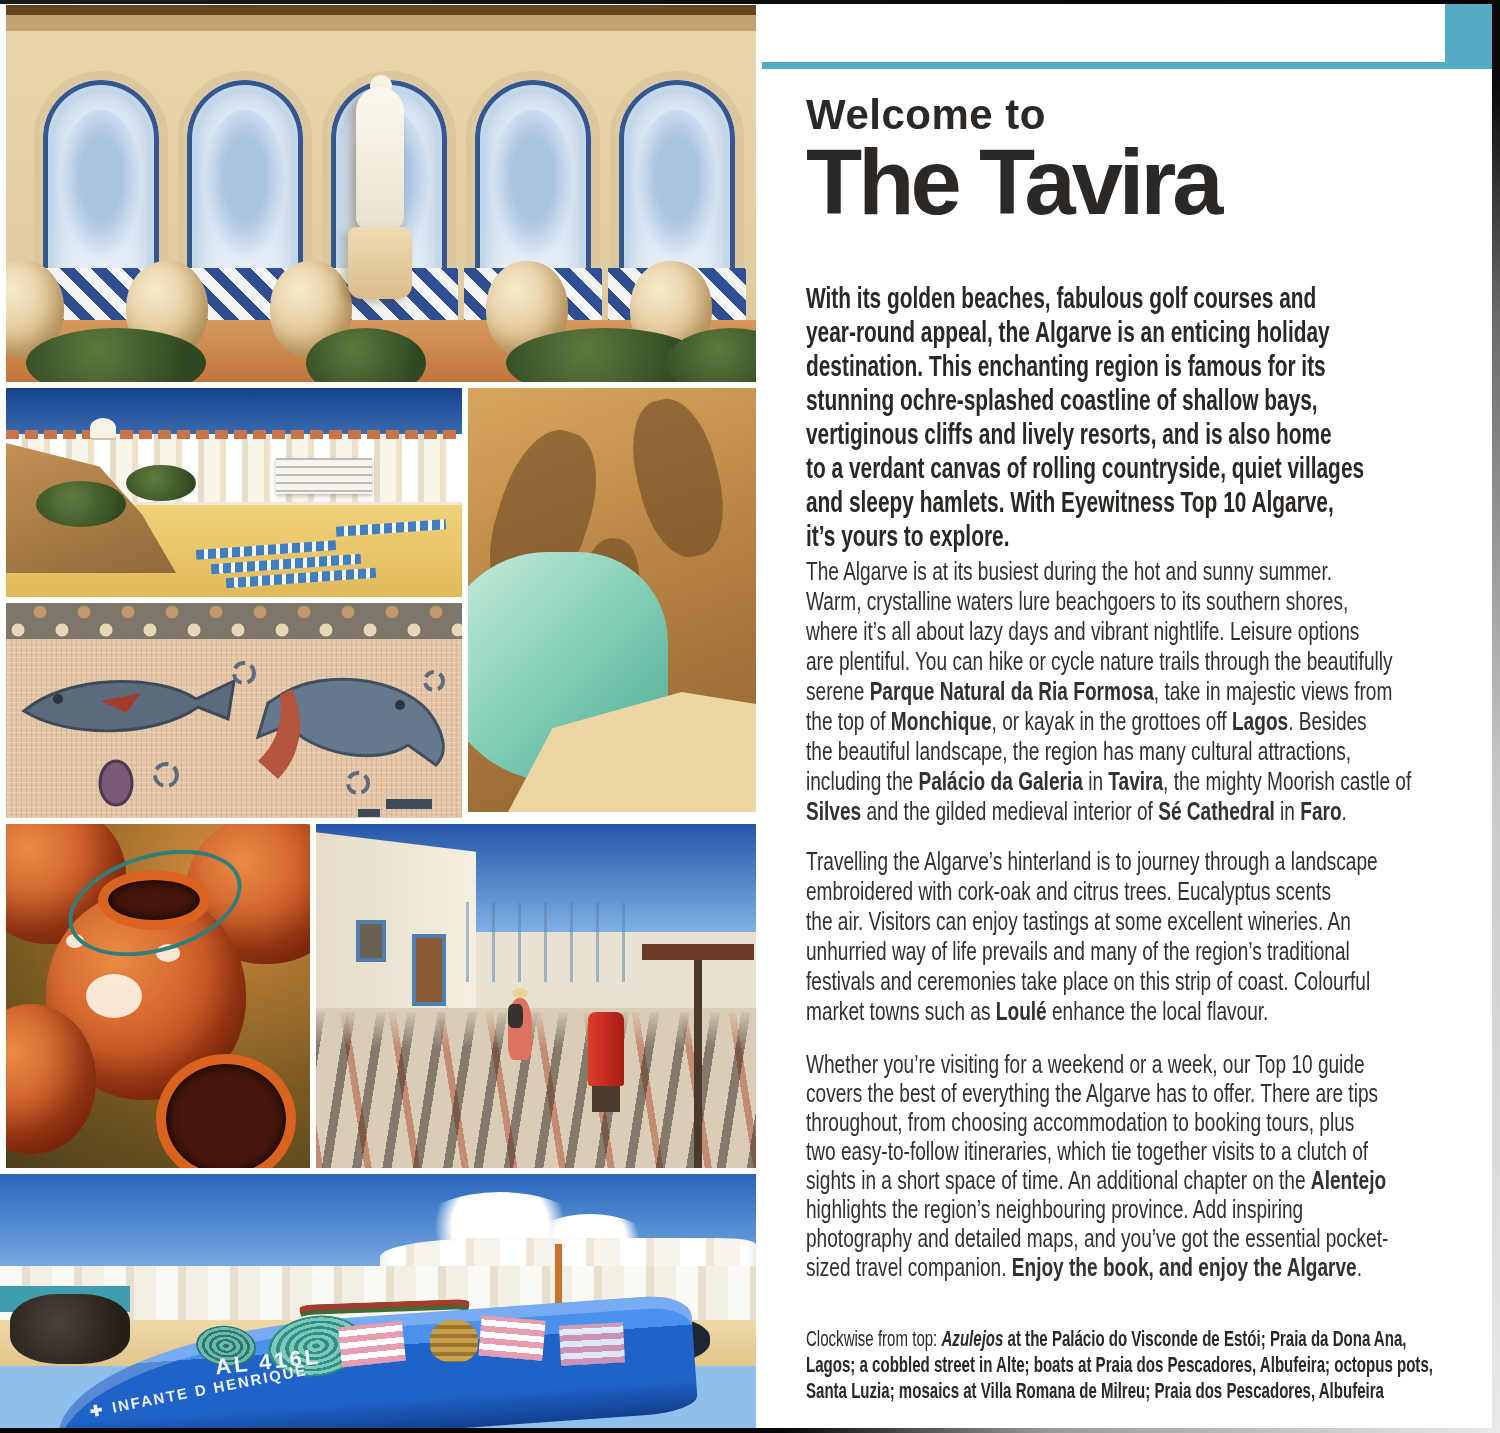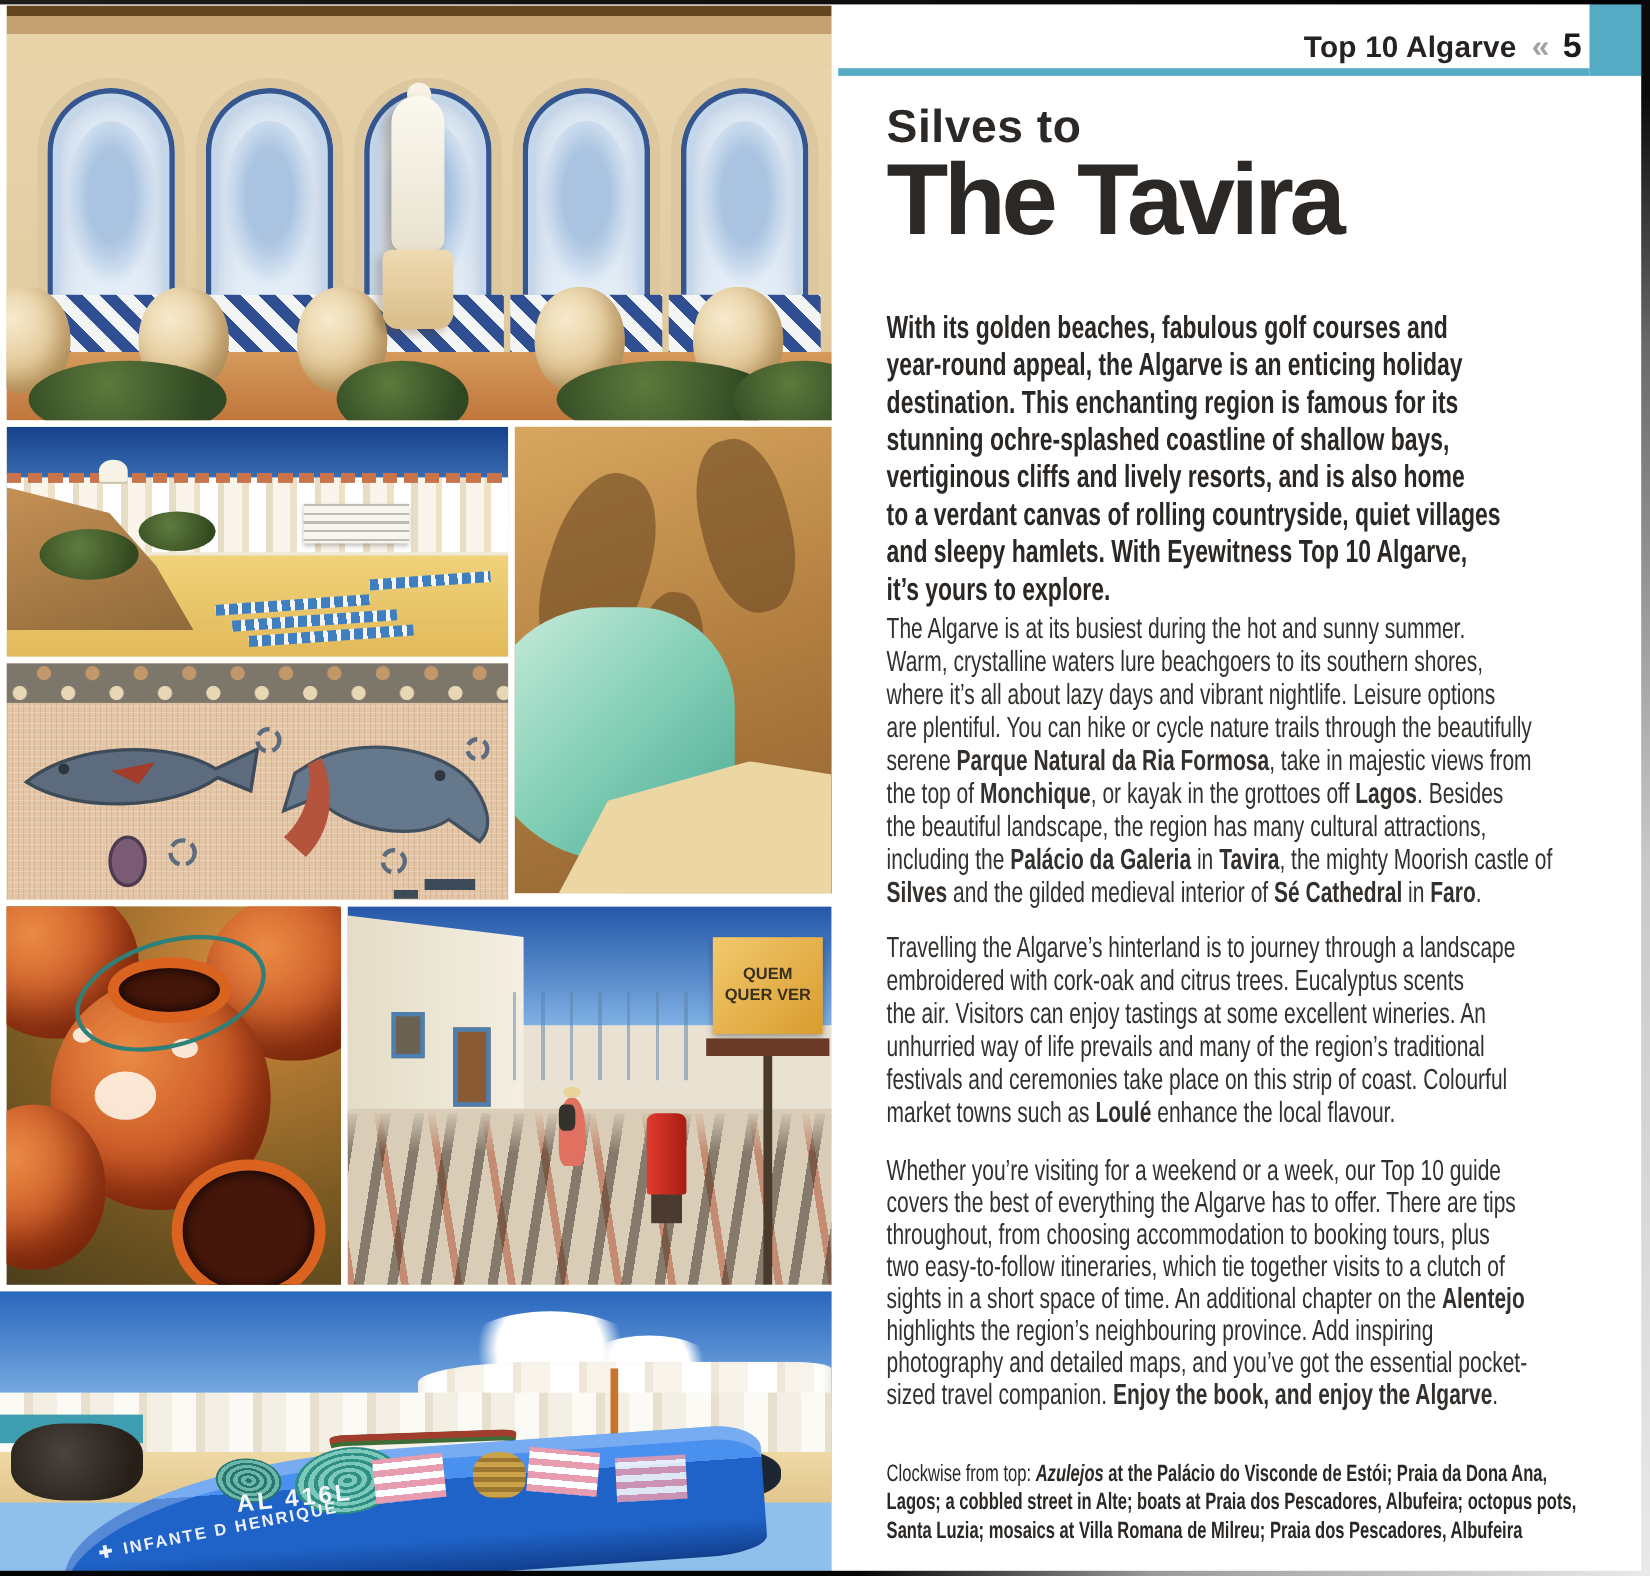--- a/index.html
+++ b/index.html
@@ -244,24 +244,20 @@
   </figure>
 
   <figure class="photo p-street" aria-label="A cobbled street in Alte">
     <span class="s-sky"></span>
     <span class="s-bldg"></span>
     <span class="s-mid"></span>
     <span class="s-door"></span>
     <span class="s-win"></span>
     <span class="s-pave"></span>
     <span class="s-pavefade"></span>
-    <span class="s-sign">
-        <span>QUEM
-QUER VER</span>
-      </span>
     <span class="s-signbar"></span>
     <span class="s-pole"></span>
     <span class="s-postbox"></span>
     <span class="s-postbase"></span>
     <span class="s-pack"></span>
     <span class="s-body"></span>
     <span class="s-hat"></span>
   </figure>
 
   <figure class="photo p-boats" aria-label="Boats at Praia dos Pescadores, Albufeira">
@@ -279,30 +275,25 @@
     <span class="b-coil"></span>
     <span class="b-coil2"></span>
     <span class="b-basket"></span>
     <span class="b-cloth" style="left:340px;top:150px;transform:rotate(-6deg)"></span>
     <span class="b-cloth" style="left:480px;top:144px;transform:rotate(5deg)"></span>
     <span class="b-cloth" style="left:560px;top:150px;transform:rotate(-3deg);opacity:.85"></span>
     <span class="b-reg">AL 416L</span>
     <span class="b-name"><span style="position:static;margin-right:8px;">✚</span><span style="position:static">INFANTE D HENRIQUE</span></span>
   </figure>
 
-  <header class="pagehead">
-    <span class="ttl">Top 10 Algarve</span>
-    <span class="chev">«</span>
-    <span class="num">5</span>
-  </header>
   <div class="rule" style="background: rgb(85, 171, 195);"></div>
   <div class="corner" style="background: rgb(85, 171, 195);"></div>
 
   <main>
-    <h2 class="col-item kicker">Silves to</h2>
+    <h2 class="col-item kicker">Welcome to</h2>
     <h1 class="col-item title">The Tavira</h1>
     <p class="col-item condense lead">With its golden beaches, fabulous golf courses and
 year-round appeal, the Algarve is an enticing holiday
 destination. This enchanting region is famous for its
 stunning ochre-splashed coastline of shallow bays,
 vertiginous cliffs and lively resorts, and is also home
 to a verdant canvas of rolling countryside, quiet villages
 and sleepy hamlets. With Eyewitness Top 10 Algarve,
 it’s yours to explore.</p>
     <p class="col-item condense bodyp"><span>The Algarve is at its busiest during the hot and sunny summer.

